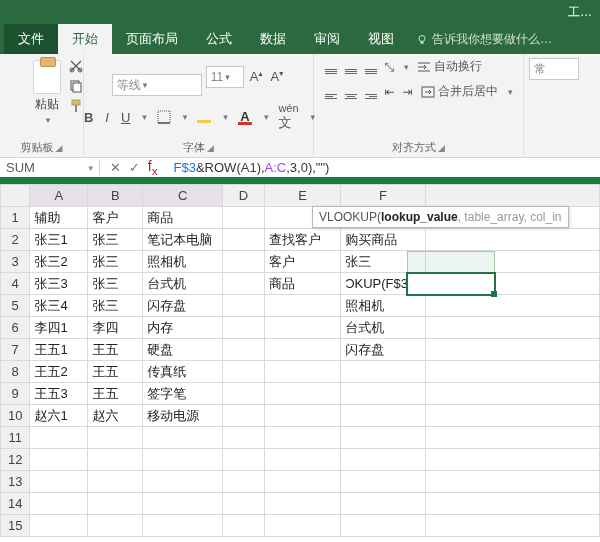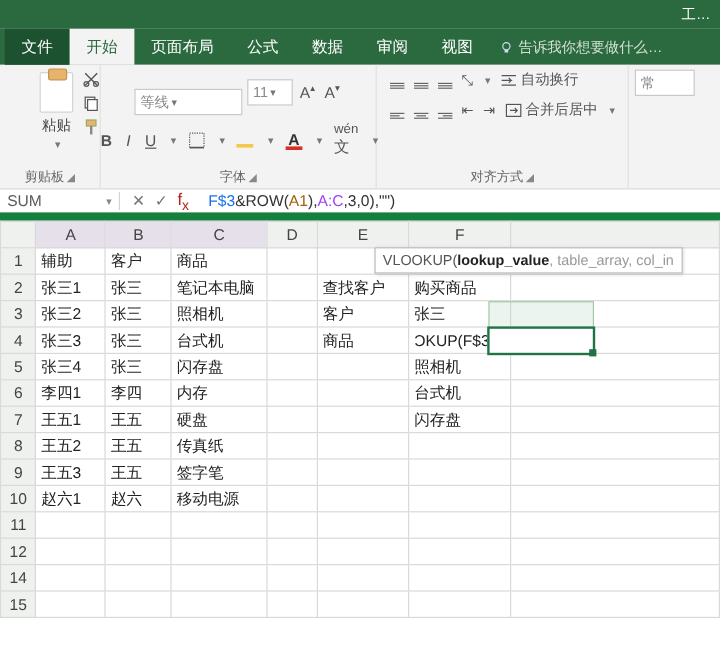--- a/index.html
+++ b/index.html
@@ -44,21 +44,21 @@
   .wrap-label { font-size:12px; color:#555;}
   
   .namebox-row { display:flex; align-items:center; border-bottom:7px solid #15803d; height:26px; background:#fff;}
   .namebox { width:100px; border-right:1px solid #d4d4d4; padding:0 6px; display:flex; align-items:center; justify-content:space-between; color:#5b5b5b; font-size:13px;}
   .nb-caret { font-size:9px; color:#888;}
   .fx-btns { display:flex; align-items:center; gap:8px; padding:0 10px; color:#777; font-size:13px;}
   .fx { font-size:14px; color:#b91c1c;}
   .formula-input { flex:1; padding:0 6px; font-size:13px; display:flex; align-items:center; white-space:nowrap; overflow:hidden;}
   .tok-fn{color:#333;}
   .tok-ref1{color:#1a73e8;}
-  .tok-ref2{color:#a16207;}
+  .tok-ref2{color:#404040;}
   .tok-ref3{color:#a142f4;}
   
   .sheet-area { position:relative; background:#fff; }
   .grid { border-collapse:collapse; table-layout:fixed;}
   .grid th, .grid td { border:1px solid #d9d9d9; height:22px; font-size:13px; font-weight:normal; padding:0 4px; text-align:left; overflow:visible; white-space:nowrap;}
   .grid th { background:#eef1ee; text-align:center; color:#444;}
   .grid th.rowhdr { width:34px; text-align:center; background:#eef1ee;}
   .grid thead th.corner-cell{ background:#eef1ee;}
   .col-A{width:70px;} .col-B{width:70px;} .col-C{width:84px;} .col-D{width:60px;} .col-E{width:88px;} .col-F{width:88px;} .col-rest{width:300px;}
   
@@ -406,20 +406,30 @@
           <th class="rowhdr">12</th>
           <td class="rowtxt"></td>
           <td class="rowtxt"></td>
           <td class="rowtxt"></td>
           <td class="rowtxt"></td>
           <td class="rowtxt"></td>
           <td class="rowtxt"></td>
           <td class="rowtxt"></td>
         </tr>
         <tr>
+          <th class="rowhdr">13</th>
+          <td class="rowtxt"></td>
+          <td class="rowtxt"></td>
+          <td class="rowtxt"></td>
+          <td class="rowtxt"></td>
+          <td class="rowtxt"></td>
+          <td class="rowtxt"></td>
+          <td class="rowtxt"></td>
+        </tr>
+        <tr>
           <th class="rowhdr">14</th>
           <td class="rowtxt"></td>
           <td class="rowtxt"></td>
           <td class="rowtxt"></td>
           <td class="rowtxt"></td>
           <td class="rowtxt"></td>
           <td class="rowtxt"></td>
           <td class="rowtxt"></td>
         </tr>
         <tr>

